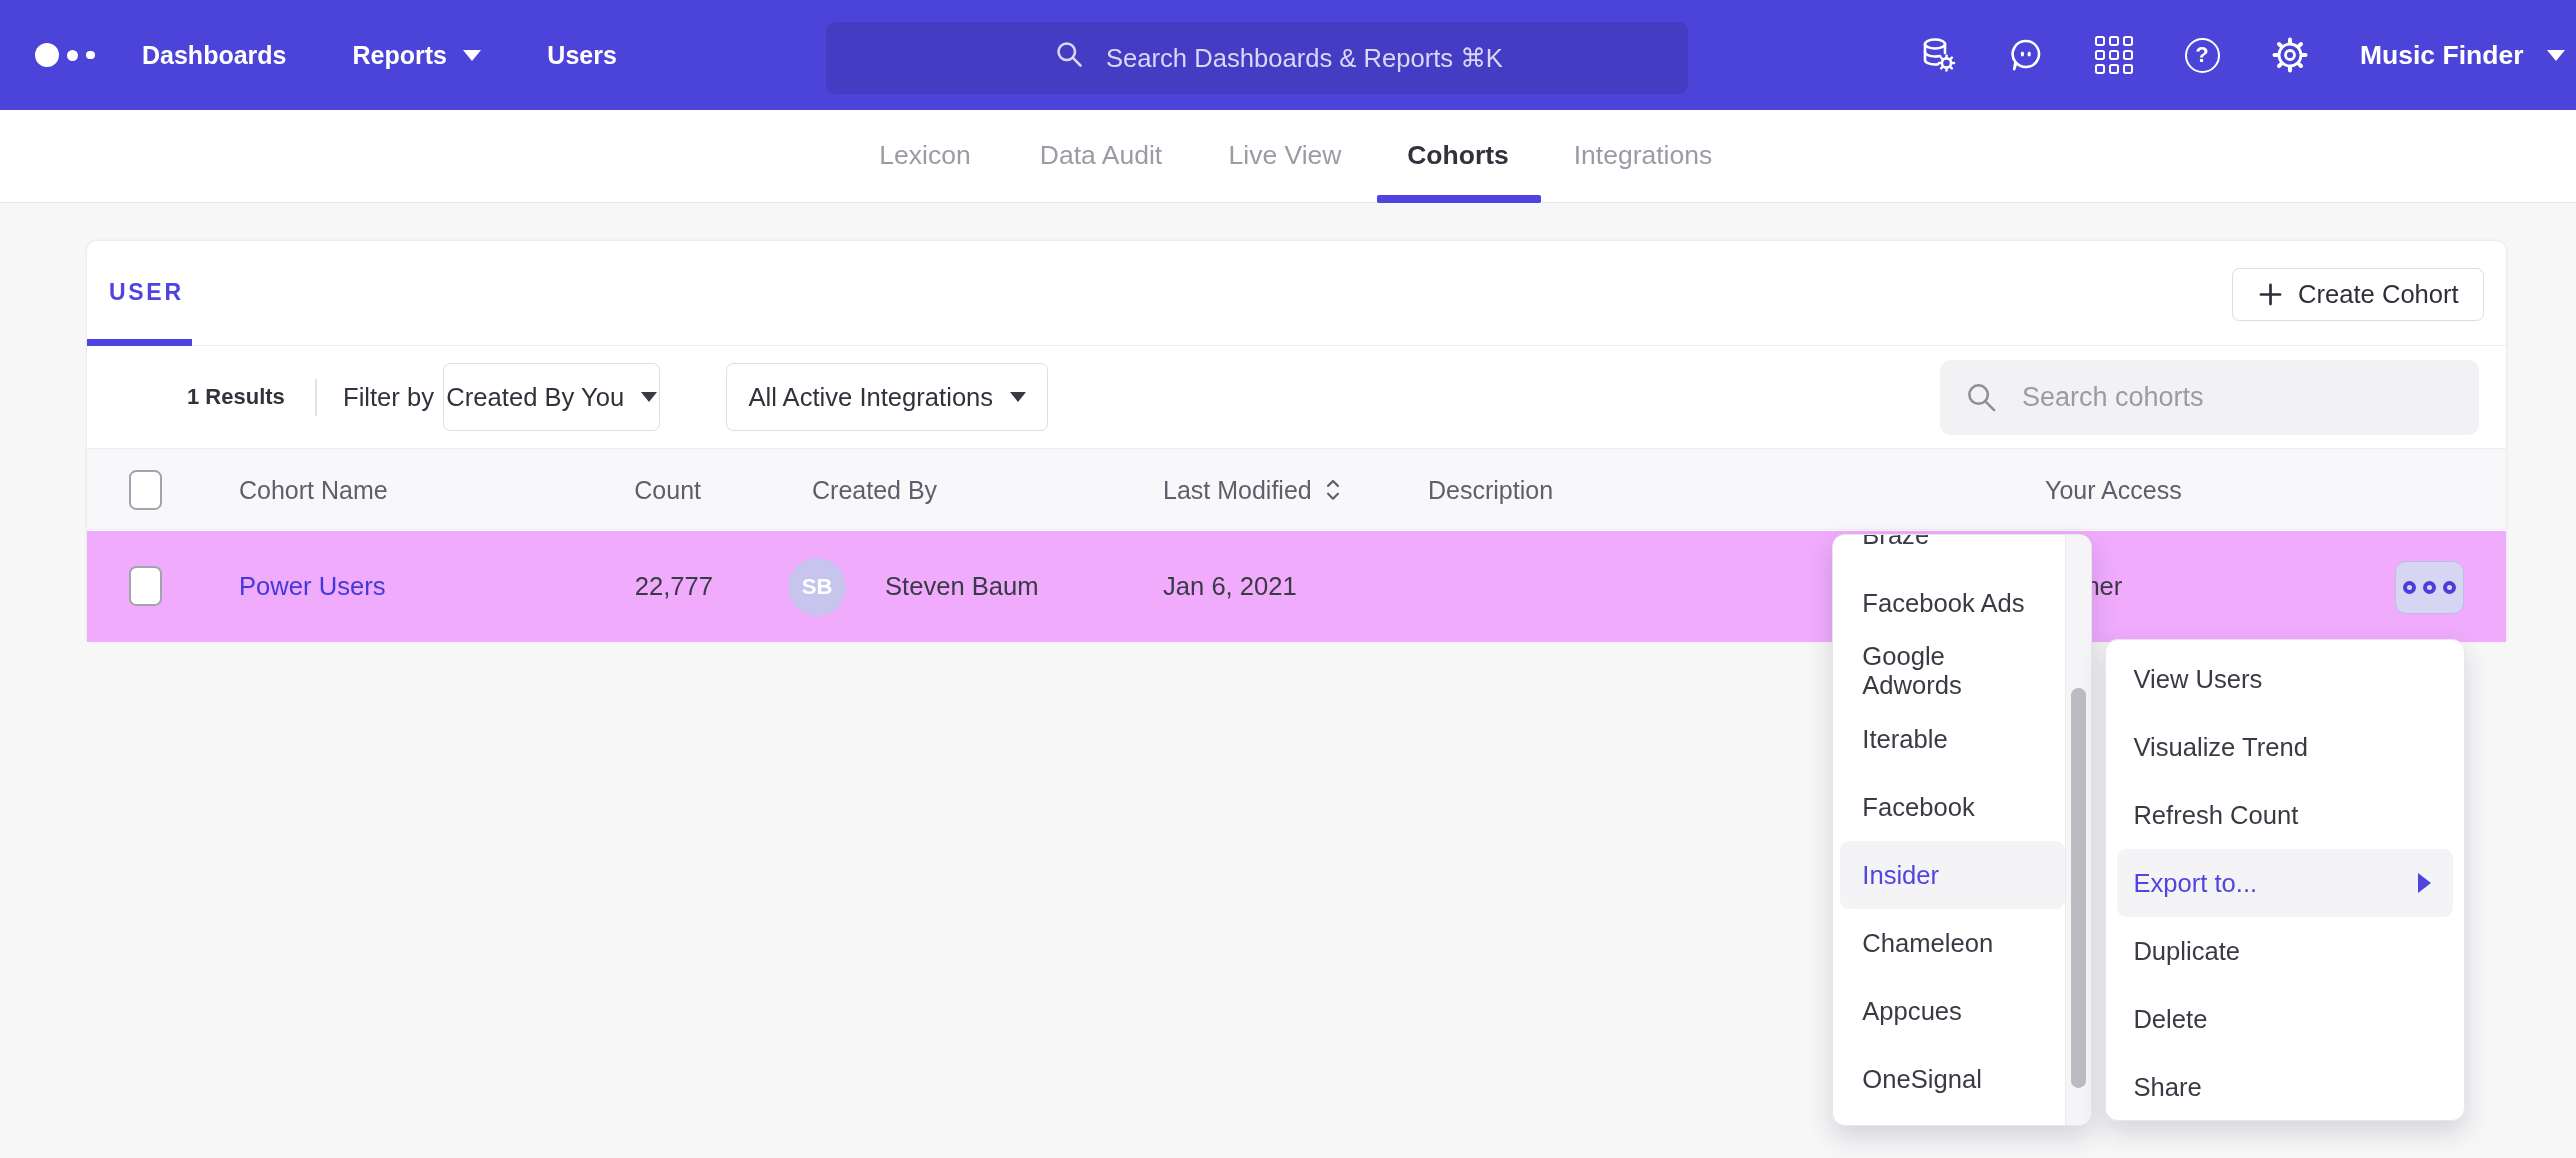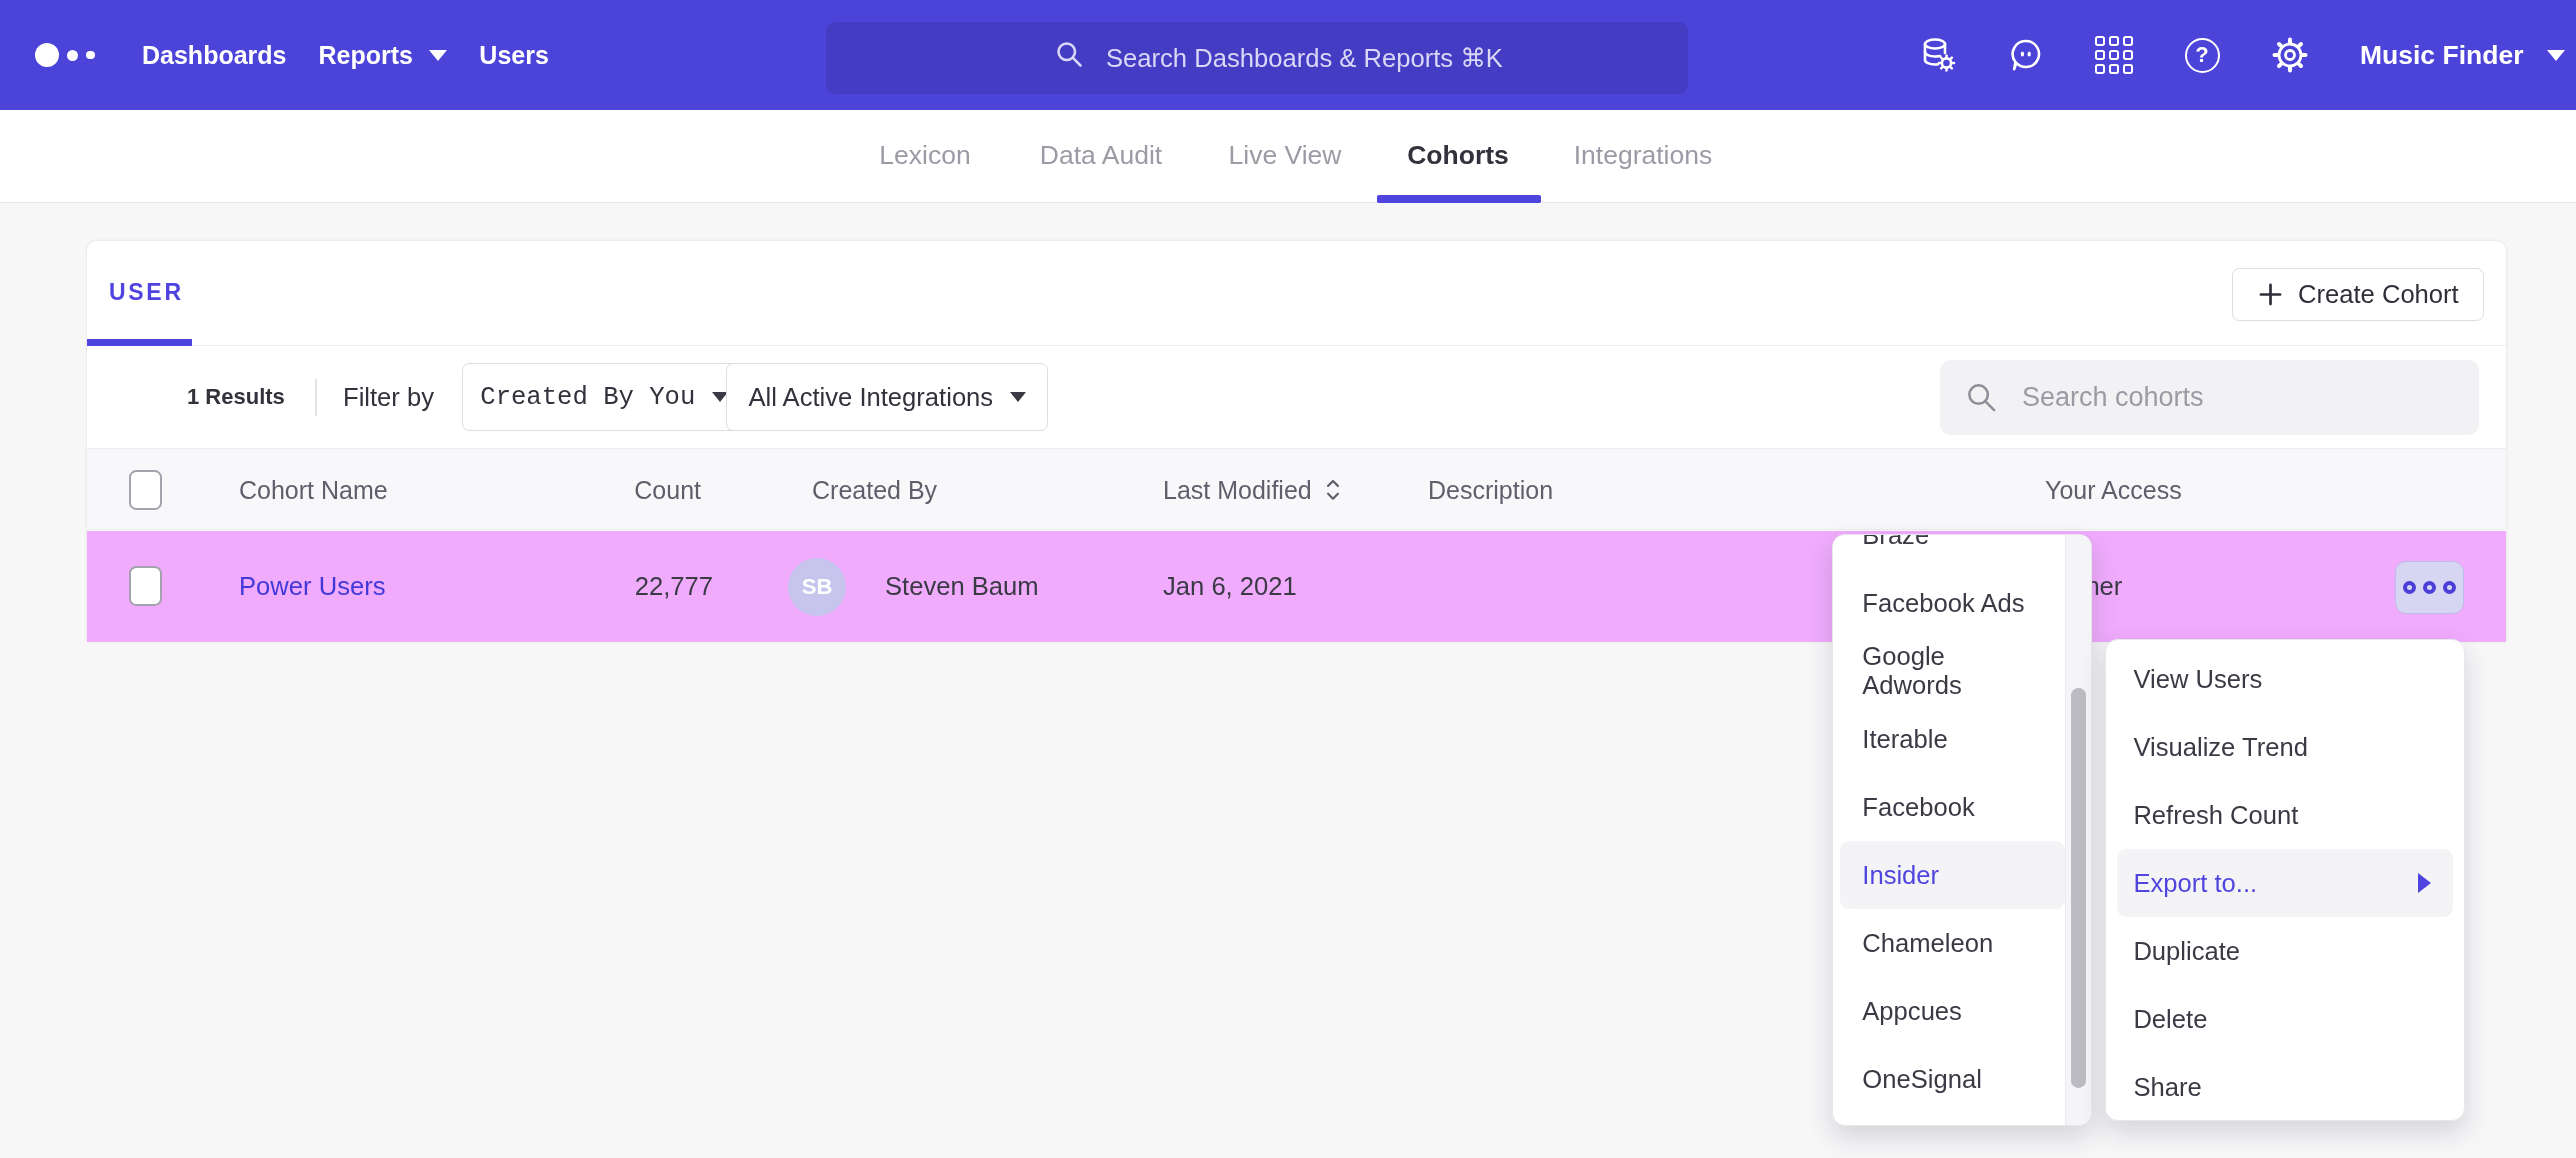--- a/index.html
+++ b/index.html
@@ -7,21 +7,21 @@
   body { font-family:"Liberation Sans","DejaVu Sans",sans-serif; background:#F7F7F8; }
   .canvas { position:relative; width:2576px; height:1158px; }
 
   
   .topbar { position:absolute; left:0; top:0; width:2576px; height:110px; background:#4C44D9; }
   .logo { position:absolute; left:35px; top:0; height:110px; display:flex; align-items:center; gap:8.2px; cursor:pointer; }
   .logo i { display:block; border-radius:50%; background:#fff; }
   .logo .d1 { width:24px; height:24px; }
   .logo .d2 { width:11px; height:11px; }
   .logo .d3 { width:8.2px; height:8.2px; }
-  .topnav { position:absolute; left:142px; top:0; height:110px; display:flex; align-items:center; gap:32px; }
+  .topnav { position:absolute; left:142px; top:0; height:110px; display:flex; align-items:center; gap:66px; }
   .nav-item { color:#fff; font-size:25px; font-weight:600; display:flex; align-items:center; gap:16.4px; cursor:pointer; }
   .caret { width:0; height:0; border-left:9px solid transparent; border-right:9px solid transparent; border-top:11px solid #fff; }
   .global-search { position:absolute; left:826px; top:22px; width:862px; height:72px; background:#453CC4; border-radius:9px; }
   .global-search svg { position:absolute; left:227px; top:15.5px; }
   .global-search input { position:absolute; left:0; top:0; width:100%; height:100%; background:transparent; border:none; outline:none; padding-left:280px; font-size:25.6px; color:#fff; font-family:inherit; }
   .global-search input::placeholder { color:#D9D8F6; opacity:1; }
   .top-icons { position:absolute; left:1918px; top:0; height:110px; display:flex; align-items:center; gap:48px; }
   .icon-btn { width:40px; height:40px; display:flex; align-items:center; justify-content:center; cursor:pointer; }
   .grid-icon { display:grid; grid-template-columns:repeat(3,10px); grid-template-rows:repeat(3,10px); gap:3.7px; }
   .grid-icon i { border:2.3px solid #fff; border-radius:2.7px; }
@@ -42,21 +42,21 @@
   .type-tab { position:absolute; left:22px; top:0; height:103px; display:flex; align-items:center; color:#4F44E0; font-size:23px; font-weight:700; letter-spacing:2.7px; cursor:pointer; }
   .type-underline { position:absolute; left:0; top:98px; width:105px; height:7.3px; background:#4F44E0; }
   .create-btn { position:absolute; left:2145px; top:26.5px; width:252px; height:53px; background:#fff; border:1.4px solid #DCDCE1; border-radius:7.3px; display:flex; align-items:center; justify-content:center; gap:13.7px; font-size:25.6px; color:#2F2F3A; font-family:inherit; cursor:pointer; }
 
   .filter-row { position:absolute; left:0; top:105px; width:100%; height:102px; }
   .results { position:absolute; left:100px; top:0; height:102px; display:flex; align-items:center; font-size:22px; font-weight:600; color:#32323C;text-align:center; }
   .vdivider { position:absolute; left:228px; top:33px; width:1.8px; height:37px; background:#E4E4E8; }
   .filter-by { position:absolute; left:256px; top:0; height:102px; display:flex; align-items:center; font-size:25.6px; font-weight:500; color:#32323C; }
   .filter-btn { position:absolute; top:17.4px; height:68px; background:#fff; border:1.4px solid #DCDCE1; border-radius:7.3px; display:flex; align-items:center; justify-content:center; gap:16.4px; font-size:25.6px; font-weight:500; color:#32323C; font-family:inherit; cursor:pointer; }
   .filter-btn .caret { border-top-color:#3A3A45; border-left-width:8.2px; border-right-width:8.2px; border-top-width:10px; }
-  .fb1 { left:375px; width:284px;font-family:Liberation Mono, monospace; }
+  .fb1 { left:356px; width:217px; }
   .fb2 { left:639px; width:322px; }
   .cohort-search { position:absolute; left:1853px; top:13.7px; width:539px; height:75px; background:#F2F2F5; border-radius:11px; }
   .cohort-search svg { position:absolute; left:24px; top:20px; }
   .cohort-search input { position:absolute; left:0; top:0; width:100%; height:100%; background:transparent; border:none; outline:none; padding-left:82px; font-size:27px; color:#3A3A45; font-family:inherit; }
   .cohort-search input::placeholder { color:#9B9BA5; opacity:1; }
 
   .thead { position:absolute; left:0; top:207px; width:100%; height:82px; background:#F8F8FA; border-top:1.4px solid #ECECEF; border-bottom:1.4px solid #ECECEF; }
   .col { position:absolute; top:0; height:82px; display:flex; align-items:center; font-size:25px; font-weight:500; color:#5F5F6C; white-space:nowrap; }
   .checkbox { position:absolute; width:33px; height:40px; border:2.3px solid #A3A3AD; border-radius:7.3px; background:#fff; cursor:pointer; }
   .c-name { left:152px; } .c-count { left:500px; width:114px; justify-content:flex-end; }

